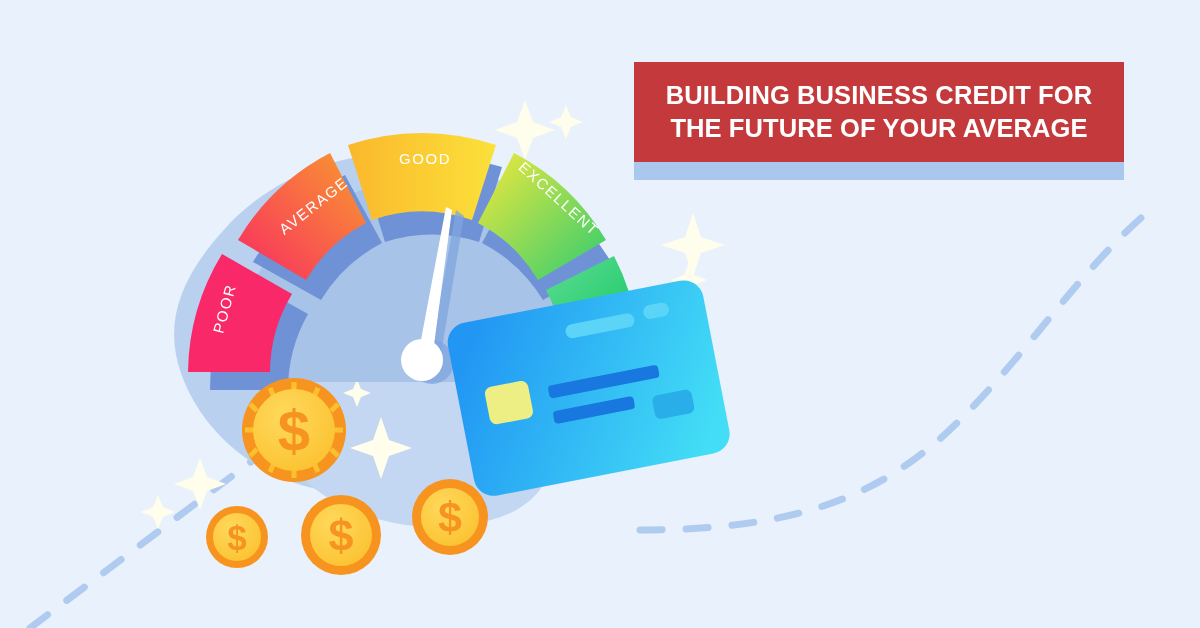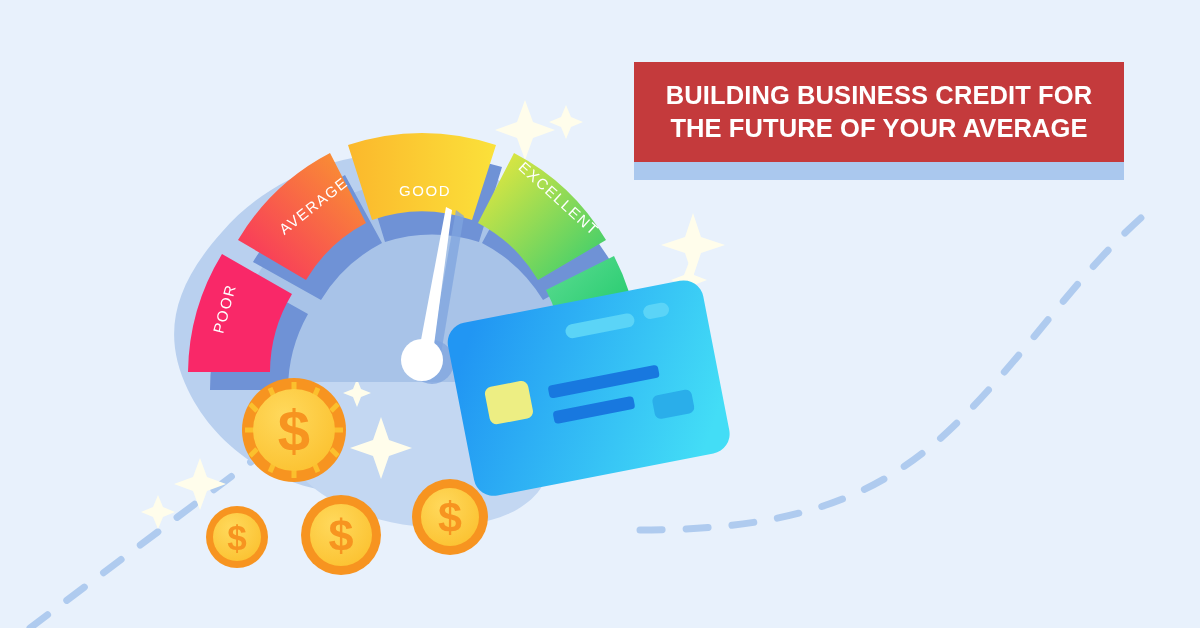--- a/index.html
+++ b/index.html
@@ -210,21 +210,21 @@
       <circle cx="450" cy="517" r="38" fill="#f79420"></circle>
       <circle cx="450" cy="517" r="29" fill="url(#gradCoinFace)"></circle>
       <text x="450" y="517" text-anchor="middle" dominant-baseline="central" font-family="Liberation Sans, sans-serif" font-size="43" font-weight="bold" fill="#f79420">$</text>
     </g>
   </svg>
 
   <div class="seg-label" style="left:199px; top:300px; transform: rotate(-75deg);">POOR</div>
 
   <div class="seg-label" style="left:272px; top:197px; transform: rotate(-38deg);">AVERAGE</div>
 
-  <div class="seg-label" style="left:399px; top:150px; transform: rotate(0deg); margin-top: 32px;">GOOD</div>
+  <div class="seg-label" style="left:399px; top:150px; transform: rotate(0deg);">GOOD</div>
 
   <div class="seg-label" style="left:508px; top:190px; transform: rotate(42deg);">EXCELLENT</div>
 
   <div id="banner-shadow"></div>
   <div id="banner">
     <div class="line">BUILDING BUSINESS CREDIT FOR</div>
     <div class="line">THE FUTURE OF YOUR AVERAGE</div>
   </div>
 
 </div>

